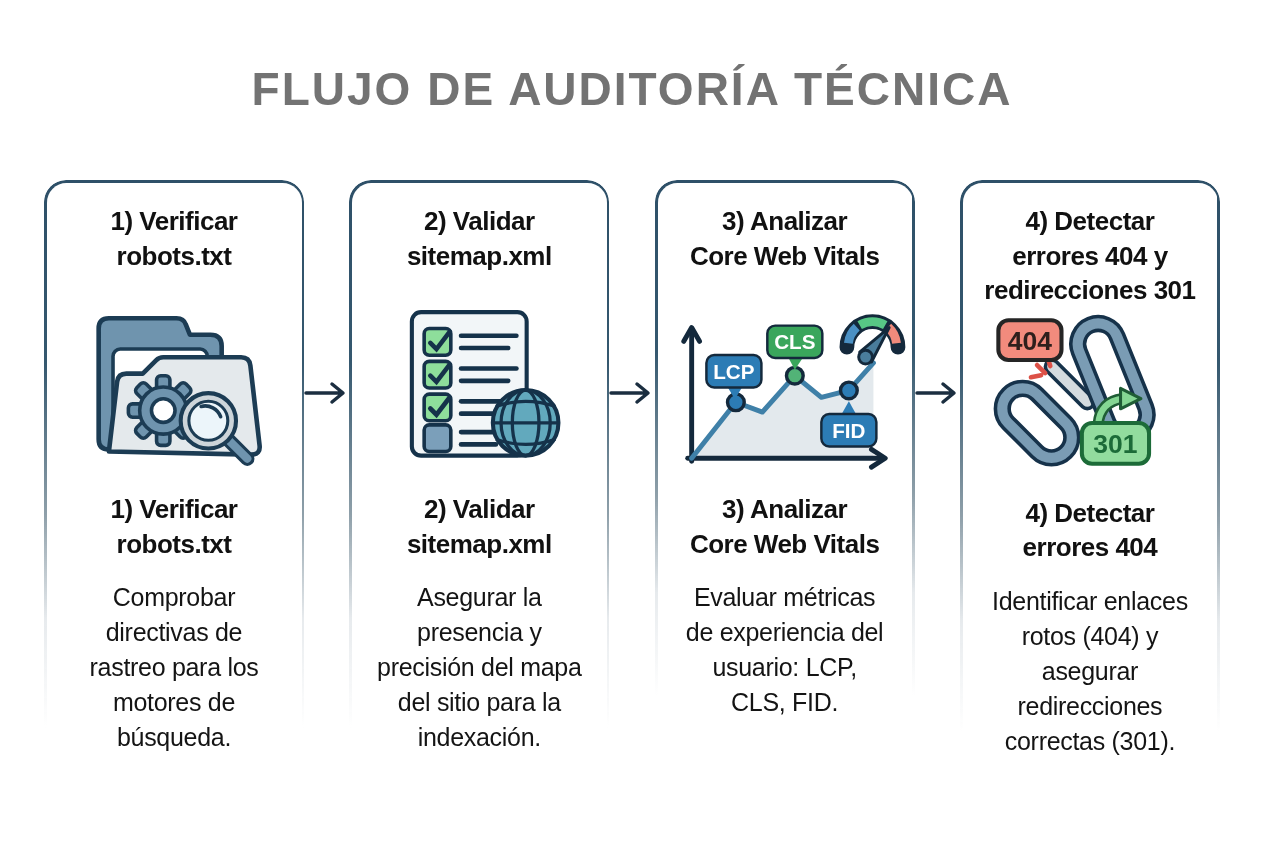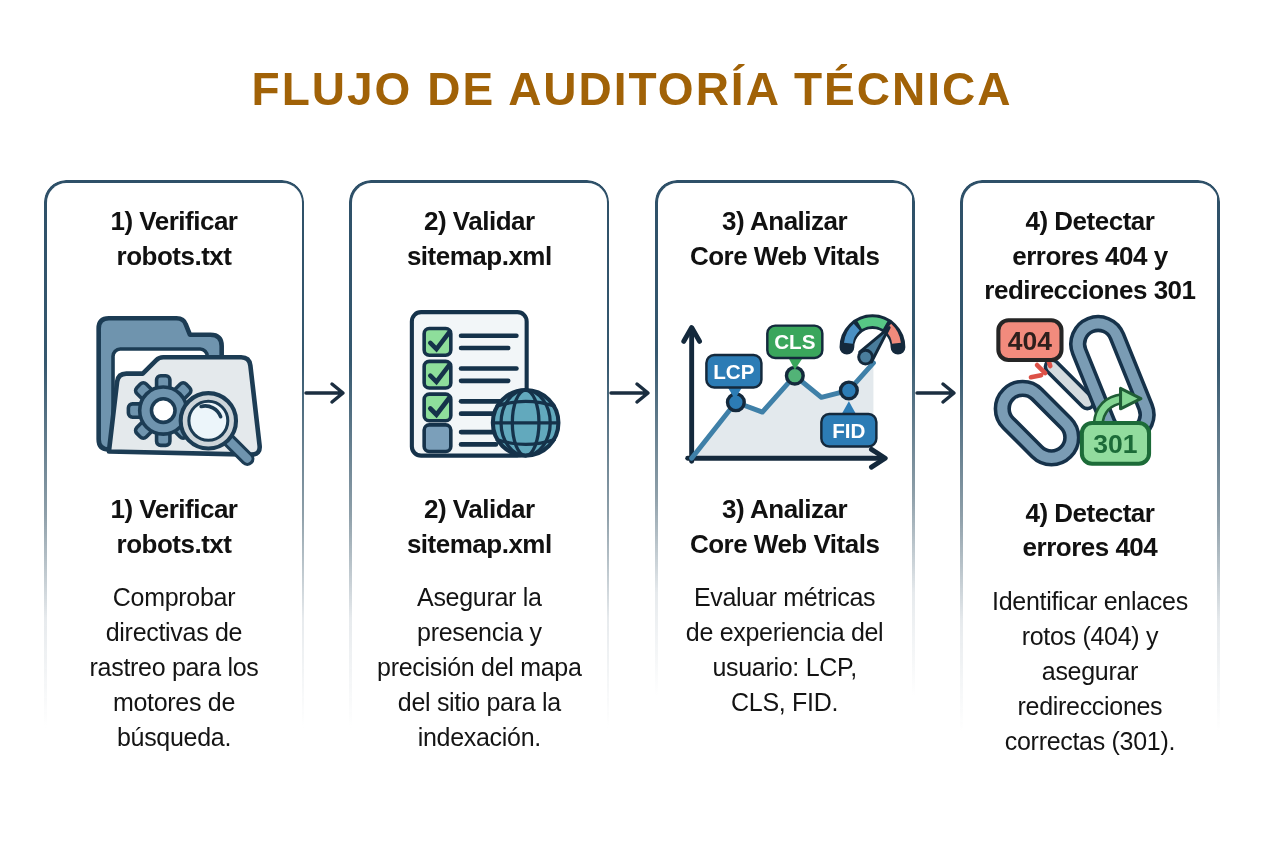--- a/index.html
+++ b/index.html
@@ -2,21 +2,21 @@
 <html><head>
 <meta charset="utf-8">
 <style>
   html,body{margin:0;padding:0;}
   body{
     width:1264px;height:848px;background:#ffffff;overflow:hidden;
     font-family:"Liberation Sans", sans-serif;color:#161616;position:relative;
   }
   .page-title{
     margin:62px 0 0 0;text-align:center;
-    font-size:46px;font-weight:600;letter-spacing:2px;color:#a16207;
+    font-size:46px;font-weight:600;letter-spacing:2px;color:#737373;
     font-family:"Liberation Sans", sans-serif;
   }
   .flow{
     margin:64px 44px 0 44px;width:1176px;
     display:flex;justify-content:space-between;align-items:flex-start;
   }
   .step-card{
     width:260px;flex:0 0 260px;position:relative;border-radius:22px;
     padding:24px 0 34px 0;background:#fff;
     display:flex;flex-direction:column;align-items:stretch;

